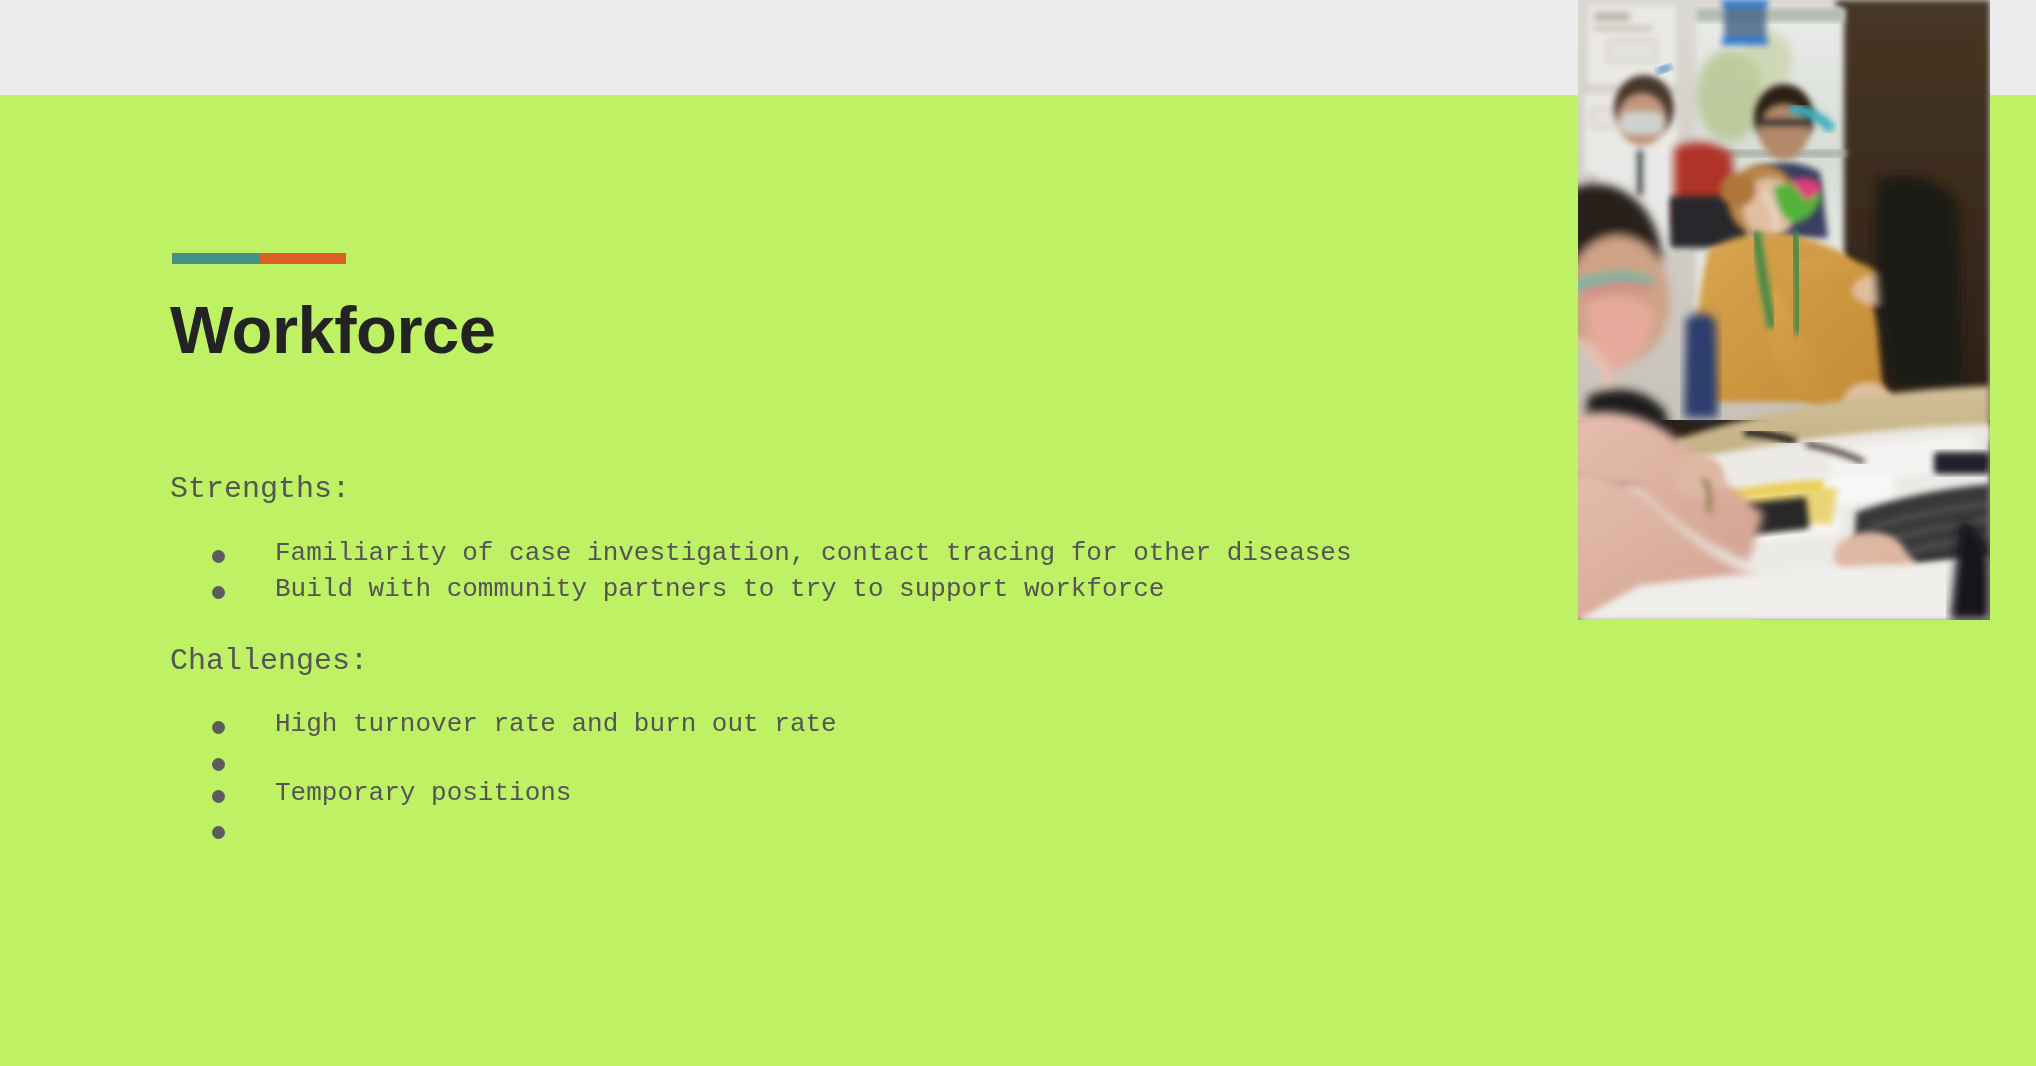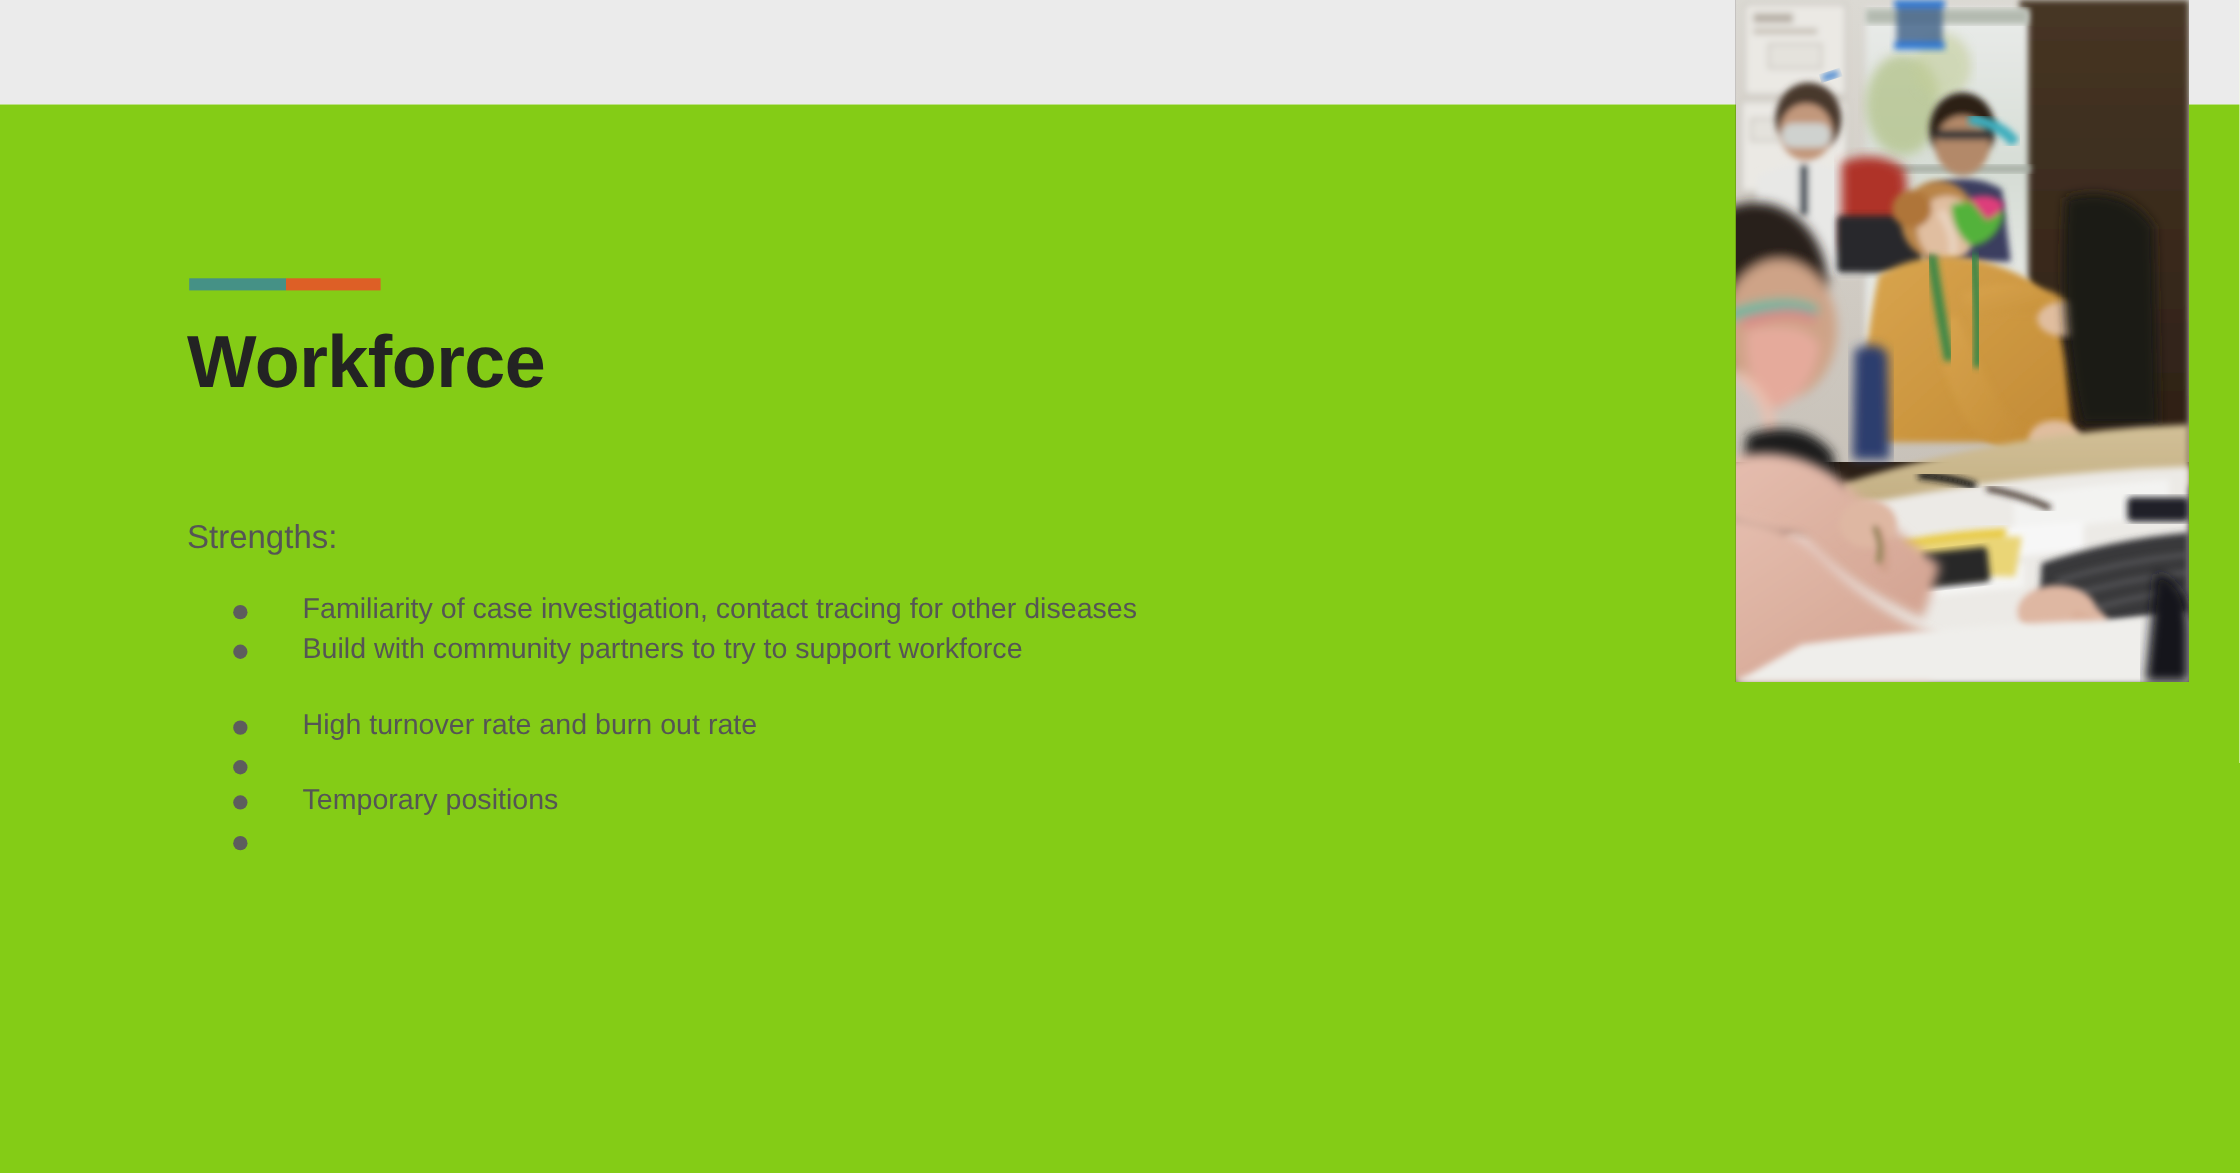--- a/index.html
+++ b/index.html
@@ -11,21 +11,21 @@
   }
   #stage { position:relative; width:2036px; height:1066px; background:#ffffff; }
 
   
   #topbar {
     position:absolute; left:0; top:0; width:2036px; height:95px;
     background:#ebebeb;
   }
 
   
-  #slide { position:absolute; left:0; top:95px; width:2036px; height:971px; background:#84cc16; }
+  #slide { position:absolute; left:0; top:95px; width:2036px; height:971px; background:#bef264; }
 
   
   #accent-rule {
     position:absolute; left:172px; top:158px;
     width:174px; height:11px; display:flex;
   }
   #accent-rule .seg-a { flex:0 0 88px; background:#459186; }
   #accent-rule .seg-b { flex:1 1 auto;  background:#dd5f26; }
 
   
@@ -33,21 +33,21 @@
     position:absolute; left:170px; top:200px;
     font-size:67px; font-weight:bold; color:#232323;
     letter-spacing:-0.5px; line-height:1.05;
   }
 
   
   #body-copy {
     position:absolute; left:170px; top:374px;
     width:1760px; color:#555555;
   }
-  .section { margin-bottom:6px; }
+  .section { margin-bottom:6px;font-family:Liberation Mono, monospace; }
   .section-heading {
     font-size:30px; color:#555555; line-height:1.35;
     margin-bottom:26px;
   }
   ul.bullets { list-style:none; margin:0 0 34px 0; padding:0; }
   ul.bullets li {
     position:relative;
     padding-left:105px;
     font-size:26px; color:#555555;
     line-height:1.33;
@@ -94,20 +94,21 @@
             <span>Familiarity of case investigation, contact tracing for other diseases</span>
           </li>
           <li>
             <span class="dot"></span>
             <span>Build with community partners to try to support workforce</span>
           </li>
         </ul>
       </div>
 
       <div class="section">
+        <div class="section-heading">Challenges:</div>
         <ul class="bullets">
           <li>
             <span class="dot"></span>
             <span>High turnover rate and burn out rate</span>
           </li>
           <li>
             <span class="dot"></span>
           </li>
         </ul>
       </div>

